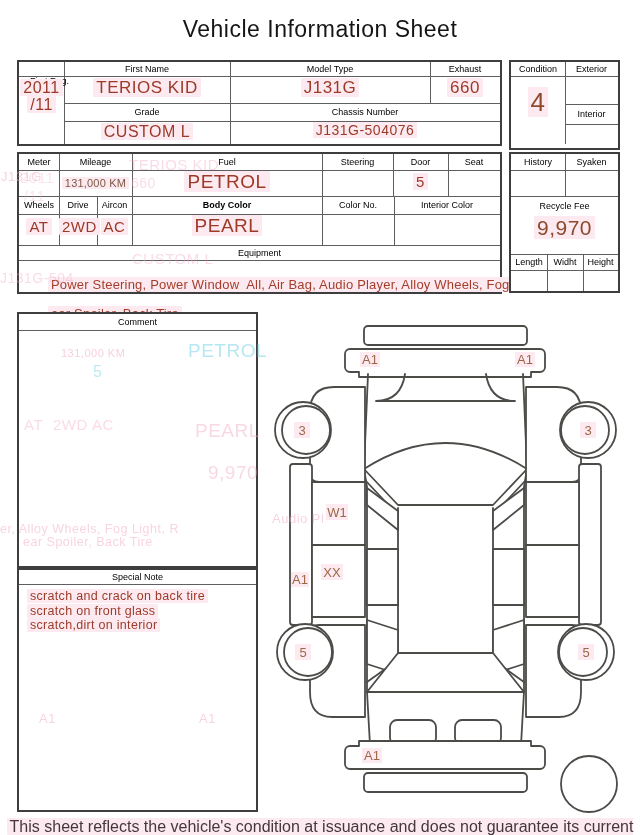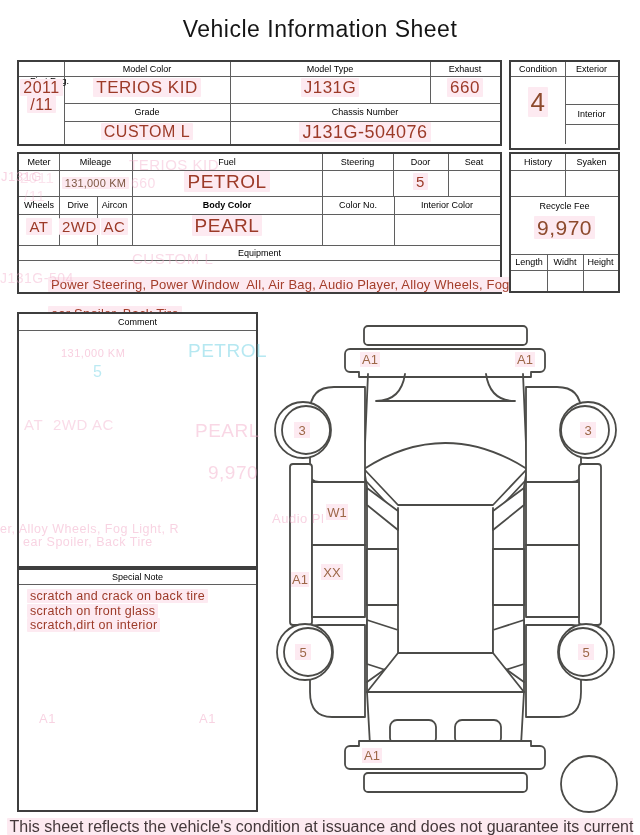--- a/index.html
+++ b/index.html
@@ -29,33 +29,33 @@
 
   <div class="box" style="left:17px;top:60px;width:485px;height:86px;">
     <i class="h" style="top:14px;left:0;width:481px;"></i>
     <i class="h" style="top:41px;left:45px;width:436px;"></i>
     <i class="h" style="top:59px;left:45px;width:436px;"></i>
     <i class="v" style="left:45px;top:0;height:82px;"></i>
     <i class="v" style="left:211px;top:0;height:82px;"></i>
     <i class="v" style="left:411px;top:0;height:41px;"></i>
 
     <span class="lbl" style="left:0;width:45px;top:14px;margin-left:8px;">First Reg.</span>
-    <span class="lbl" style="left:45px;width:166px;top:2px;">Model Color</span>
+    <span class="lbl" style="left:45px;width:166px;top:2px;">First Name</span>
     <span class="lbl" style="left:211px;width:200px;top:2px;">Model Type</span>
     <span class="lbl" style="left:411px;width:70px;top:2px;">Exhaust</span>
 
     <span class="val" style="left:-2px;width:49px;top:18px;font-size:16px;"><span class="hl">2011</span><br><span class="hl">/11</span></span>
     <span class="val" style="left:45px;width:166px;top:17px;font-size:17px;"><span class="hl">TERIOS KID</span></span>
     <span class="val" style="left:211px;width:200px;top:17px;font-size:17px;"><span class="hl">J131G</span></span>
     <span class="val" style="left:411px;width:70px;top:17px;font-size:17px;"><span class="hl">660</span></span>
 
     <span class="lbl" style="left:45px;width:166px;top:45px;">Grade</span>
     <span class="lbl" style="left:211px;width:270px;top:45px;">Chassis Number</span>
     <span class="val" style="left:45px;width:166px;top:62px;font-size:16px;"><span class="hl">CUSTOM L</span></span>
-    <span class="val" style="left:211px;width:270px;top:61px;font-size:18px;"><span class="hl">J131G-504076</span></span>
+    <span class="val" style="left:211px;width:270px;top:61px;font-size:14px;"><span class="hl">J131G-504076</span></span>
   </div>
 
   <div class="box" style="left:509px;top:60px;width:111px;height:90px;">
     <i class="v" style="left:54px;top:0;height:82px;"></i>
     <i class="h" style="top:14px;left:0;width:107px;"></i>
     <i class="h" style="top:42px;left:54px;width:53px;"></i>
     <i class="h" style="top:62px;left:54px;width:53px;"></i>
     <span class="lbl" style="left:0;width:54px;top:2px;">Condition</span>
     <span class="lbl" style="left:54px;width:53px;top:2px;">Exterior</span>
     <span class="lbl" style="left:54px;width:53px;top:47px;">Interior</span>

